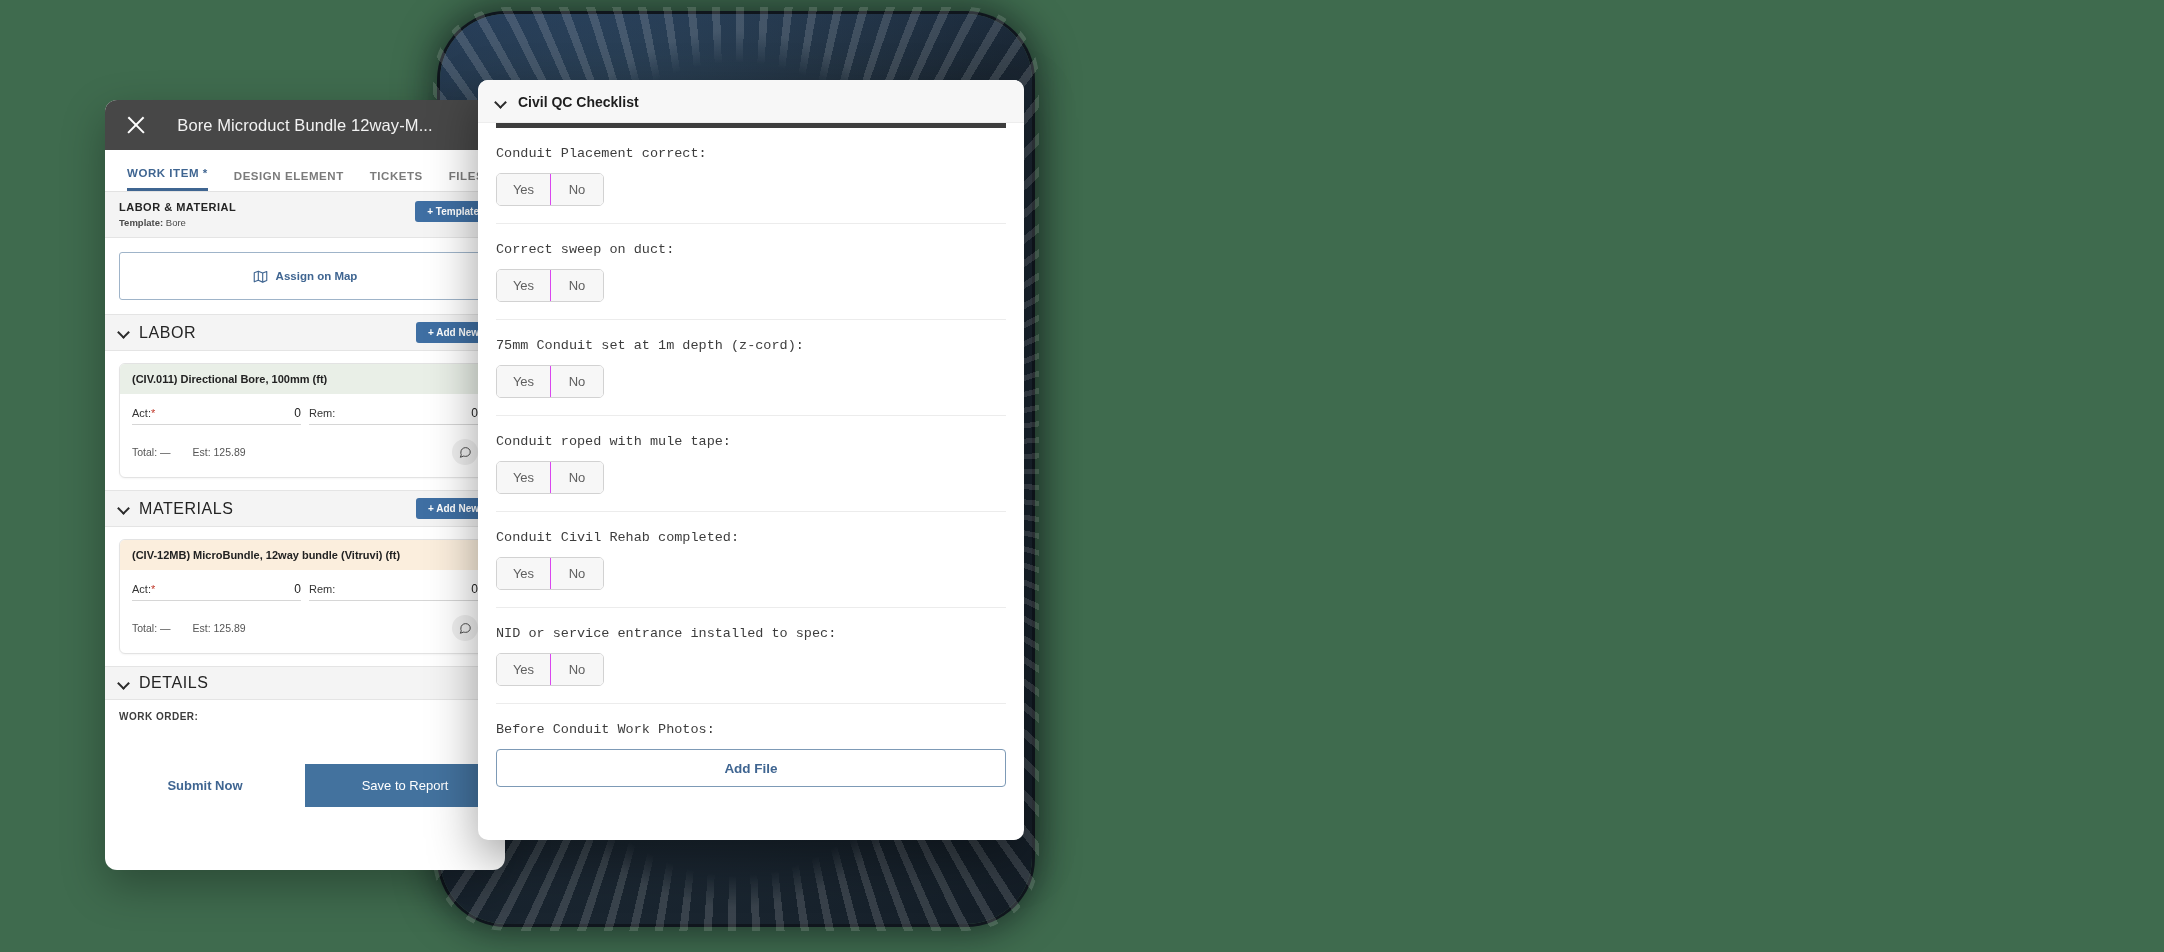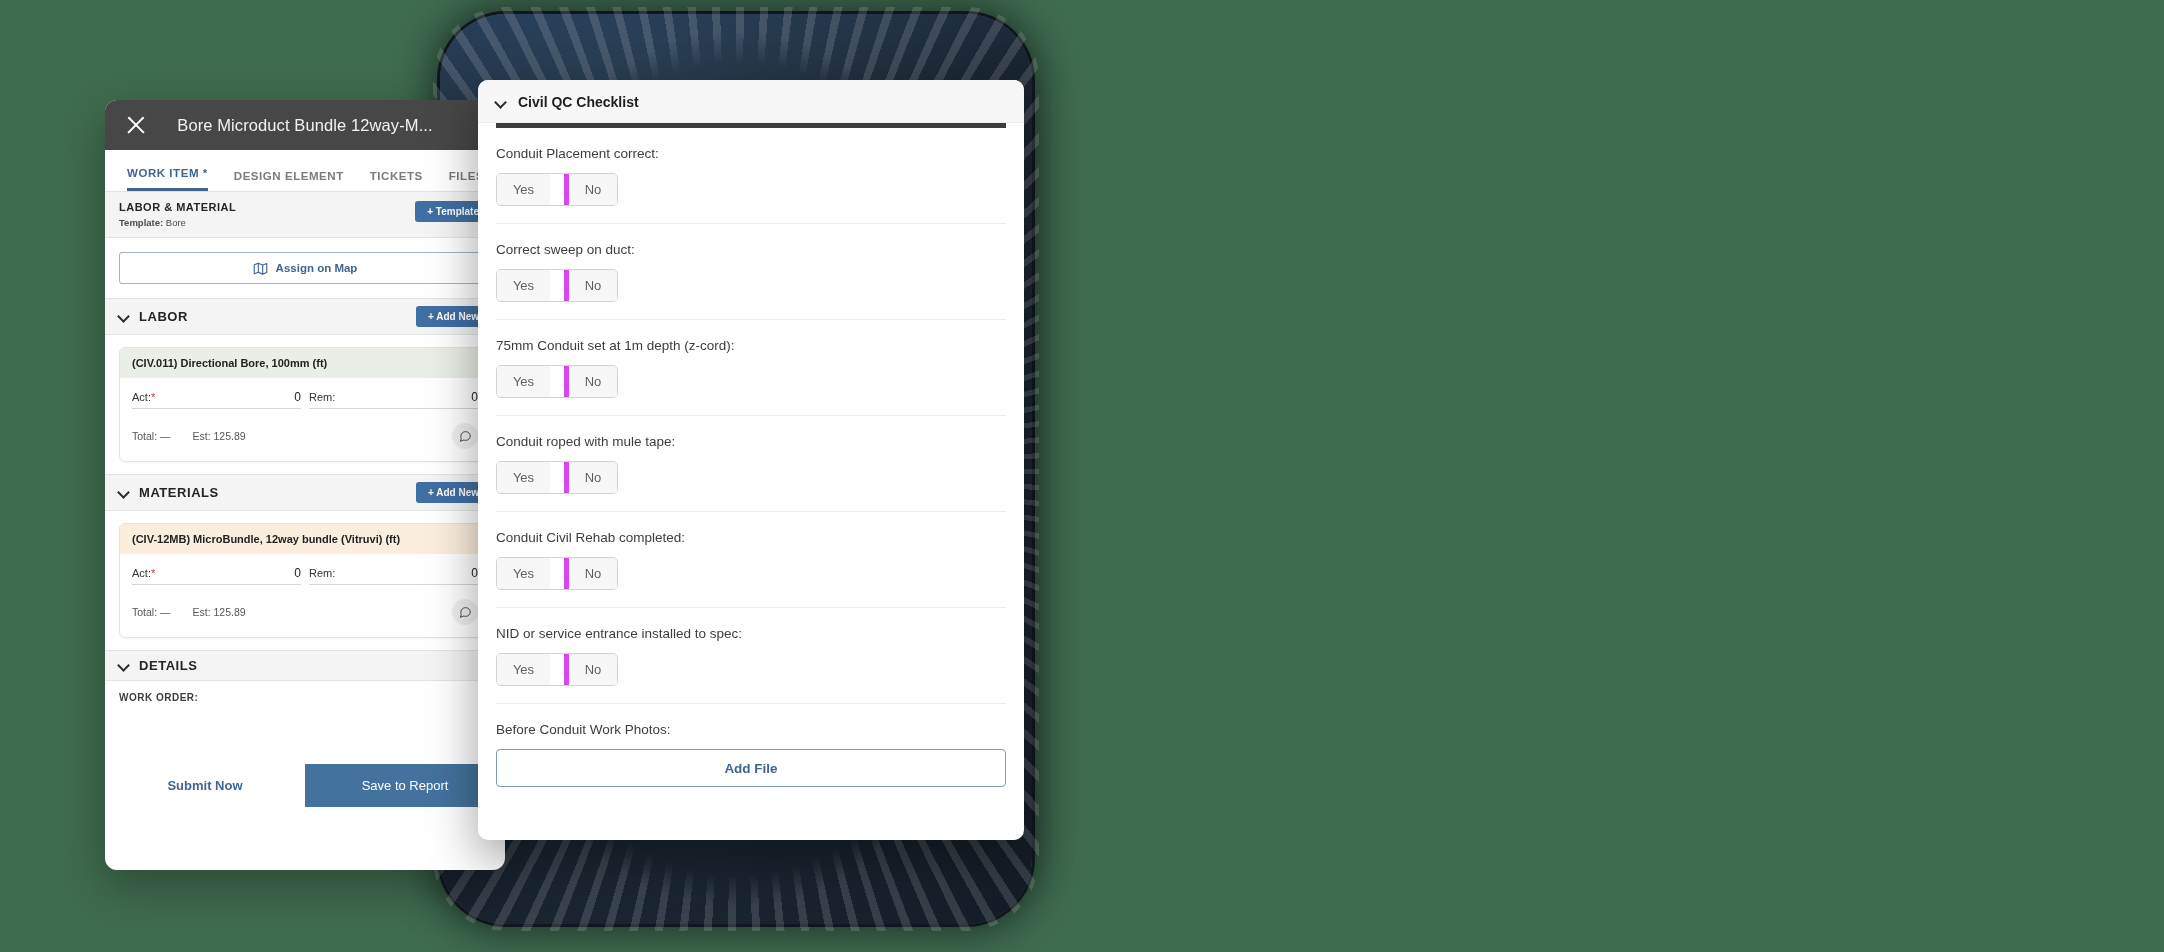--- a/index.html
+++ b/index.html
@@ -150,21 +150,21 @@
     padding: 5px 12px;
     cursor: pointer;
     white-space: nowrap;
     font-family: inherit;
     text-align: center;
   }
 
   .assign-wrap { padding: 14px; }
   .assign-btn {
     width: 100%;
-    height: 32px;
+    height: 48px;
     border: 1px solid #9fb4c9;
     border-radius: 3px;
     background: #fff;
     color: #3f6591;
     font-size: 11.5px;
     font-weight: bold;
     display: flex;
     align-items: center;
     justify-content: center;
     gap: 8px;
@@ -175,22 +175,22 @@
     background: #f4f4f4;
     border-top: 1px solid #e4e4e4;
     border-bottom: 1px solid #e4e4e4;
     padding: 7px 14px;
     display: flex;
     align-items: center;
     justify-content: space-between;
   }
   .group-bar-left { display: flex; align-items: center; gap: 9px; }
   .group-bar-title {
-    font-size: 13px;
-    font-weight: bold;
+    font-size: 16px;
+    font-weight: normal;
     letter-spacing: .55px;
     color: #242424;
   }
   .chev {
     width: 11px; height: 11px;
     position: relative;
     flex: 0 0 auto;
   }
   .chev::before {
     content:"";
@@ -335,38 +335,39 @@
 
   .qc-row {
     padding: 18px 0 17px 0;
     border-bottom: 1px solid #ececec;
   }
   .qc-row:last-child { border-bottom: none; }
   .qc-q {
     font-size: 13.5px;
     color: #3d3d3d;
     margin-bottom: 12px;
+    font-family: Liberation Mono, monospace;
   }
   .yesno {
     display: inline-flex;
     border-radius: 5px;
     overflow: hidden;
     border: 1px solid #d2d2d2;
   }
   .yesno button {
     width: 53px;
     height: 31px;
     background: #f7f7f7;
     border: none;
     font-size: 13px;
     color: #5f5f5f;
     cursor: pointer;
     font-family: inherit;
   }
-  .yesno button + button { border-left: 5px solid #d946ef; margin-left: 14px; }
+  .yesno button + button { border-left: 1px solid #d946ef; }
 
   .addfile-btn {
     width: 100%;
     height: 38px;
     border: 1px solid #7d9ab6;
     border-radius: 4px;
     background: #fff;
     color: #3f6591;
     font-size: 13.5px;
     font-weight: bold;

